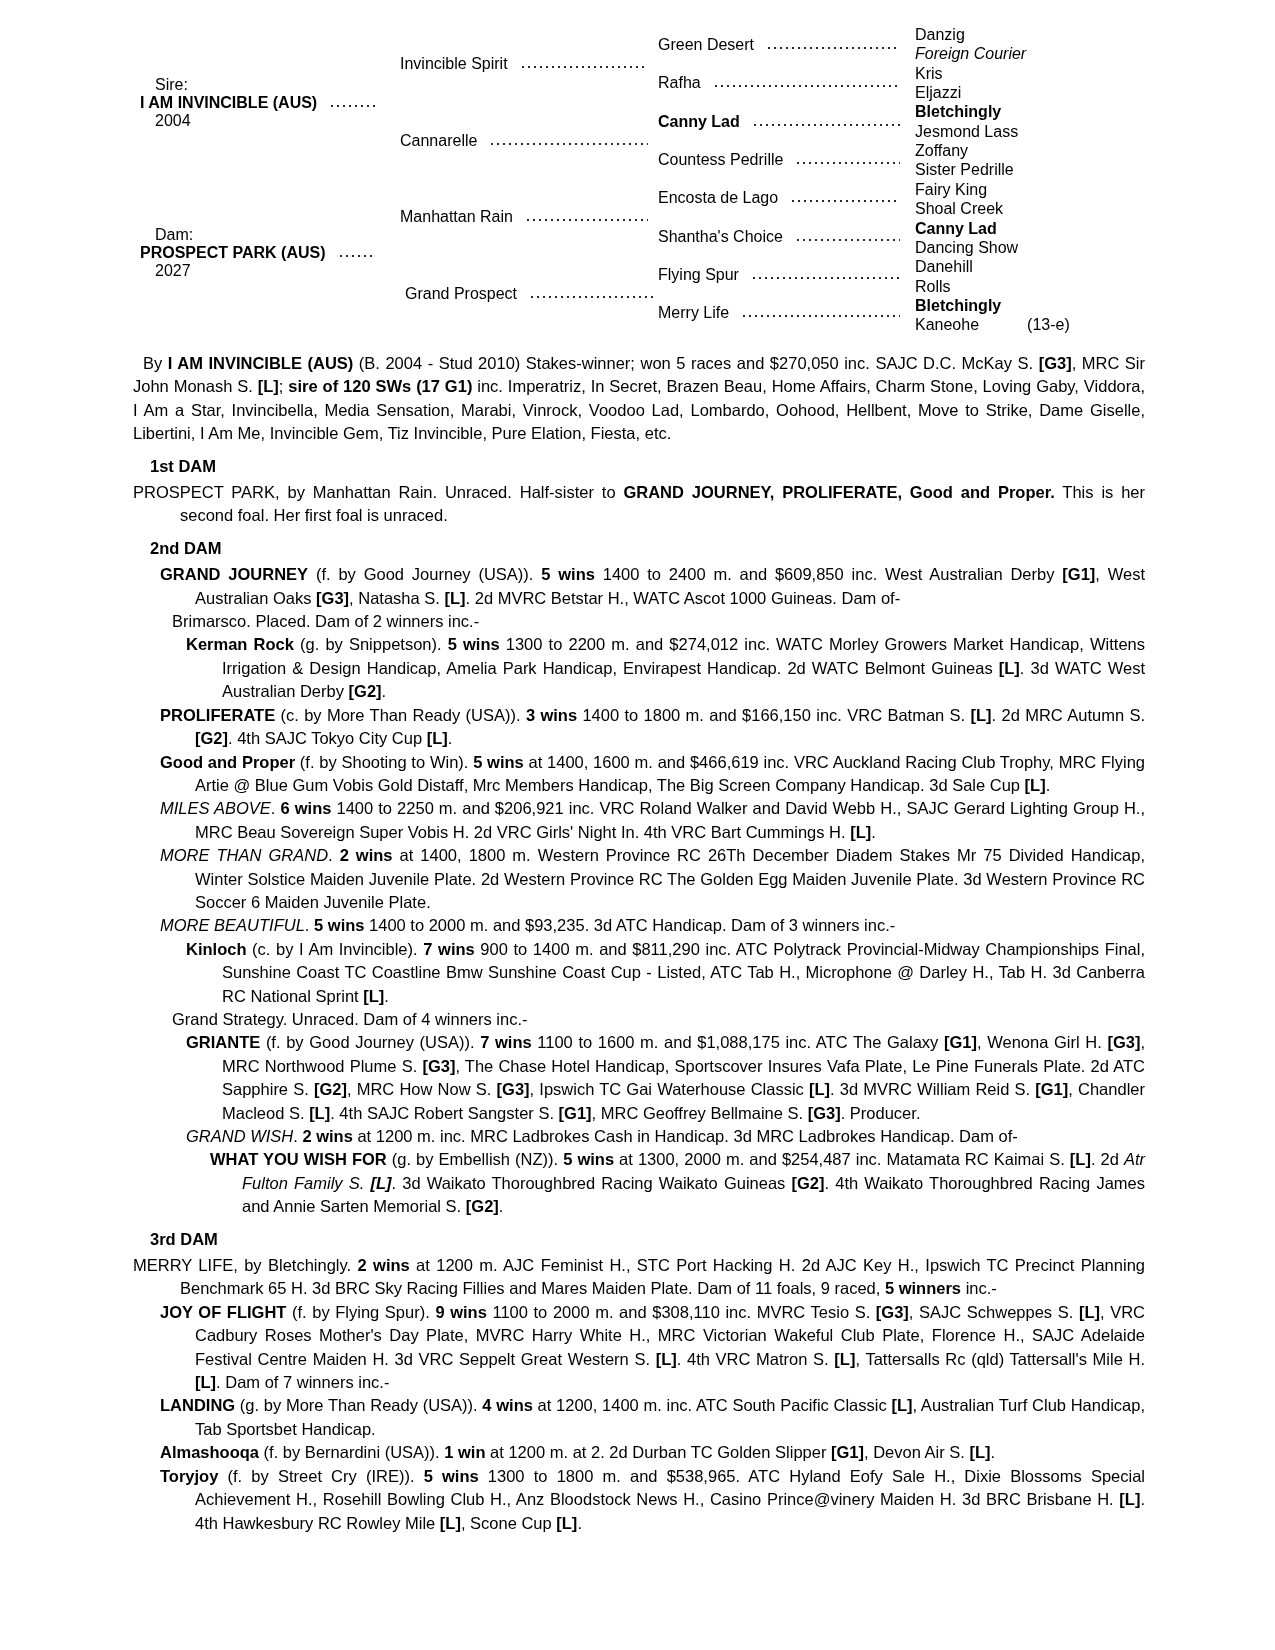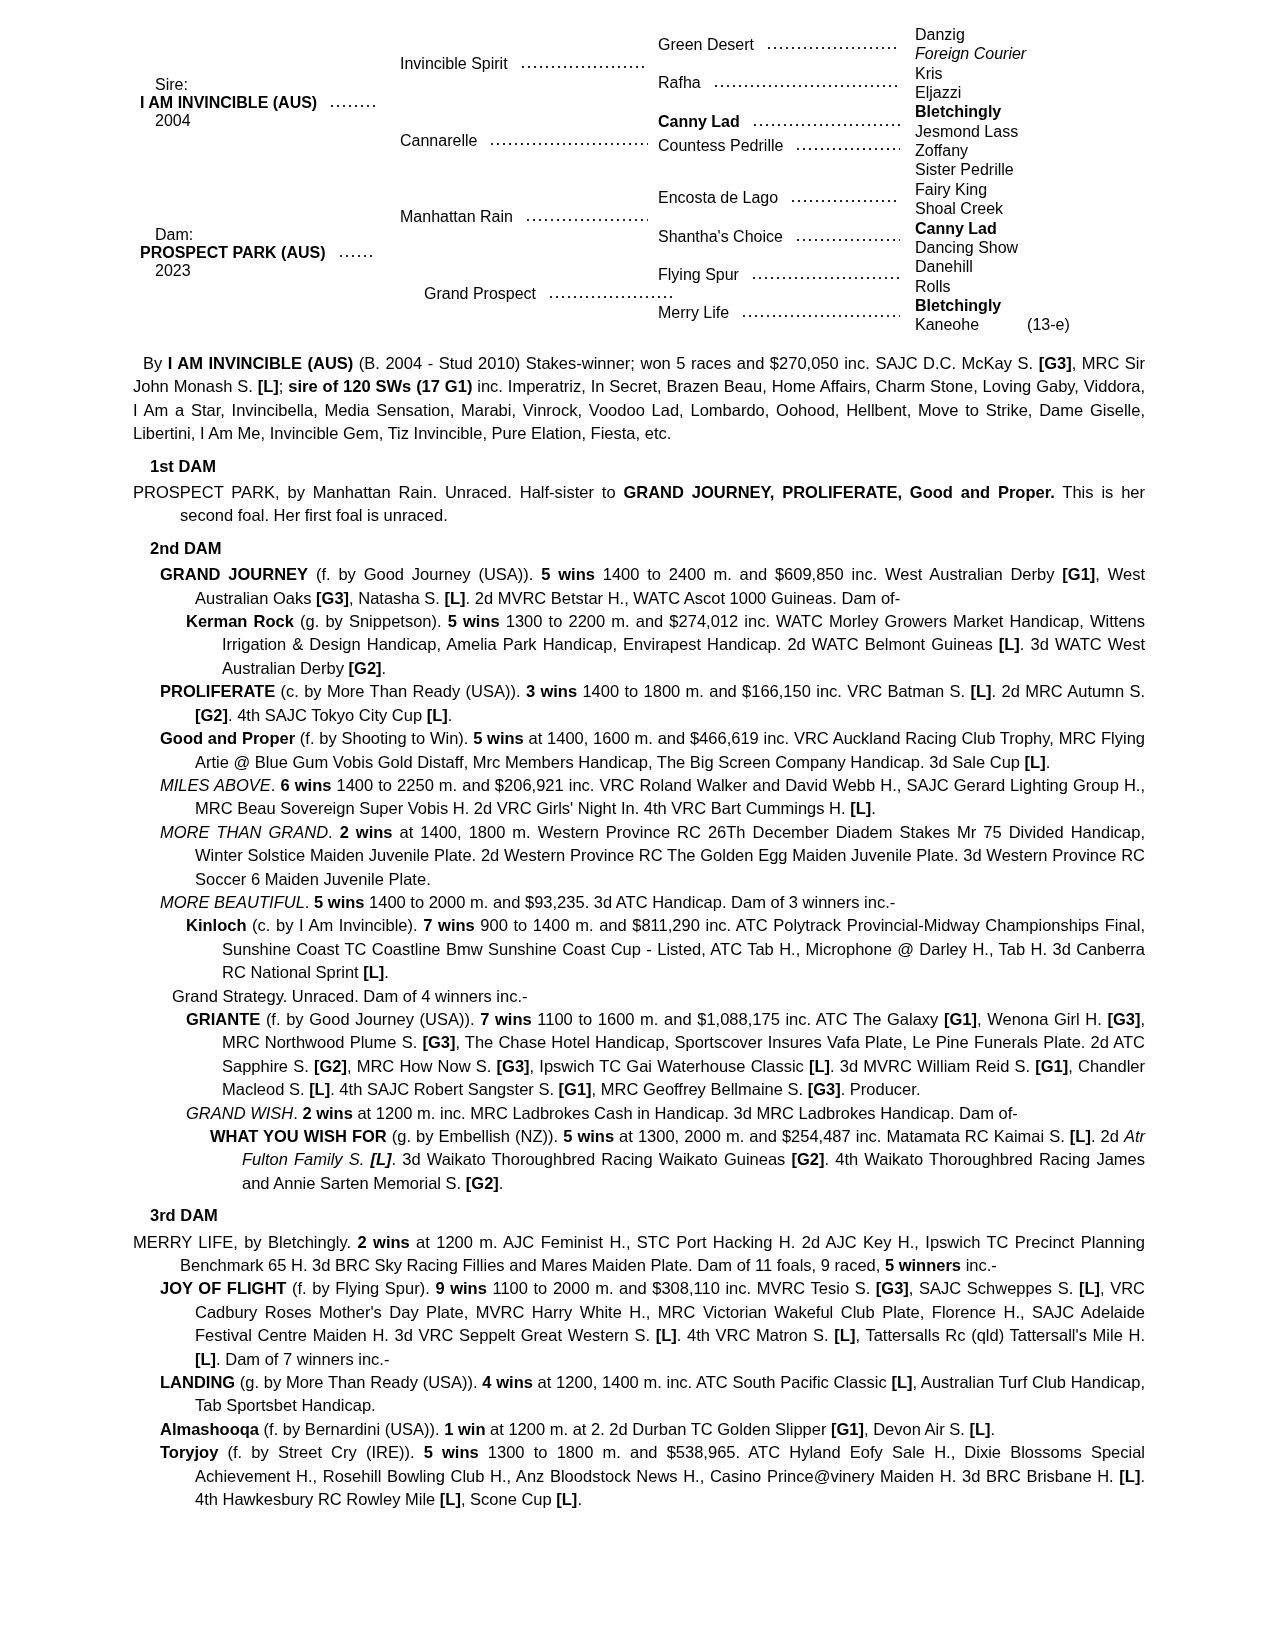--- a/index.html
+++ b/index.html
@@ -48,55 +48,55 @@
       </div>
       <div class="ped-lab">2004</div>
     </div>
 
     <div class="ped-block" style="left:140px;top:226px;">
       <div class="ped-lab">Dam:</div>
       <div class="ped-nm">
         <span>PROSPECT PARK (AUS)</span>
         <span class="leader s2"></span>
       </div>
-      <div class="ped-lab">2023</div>
+      <div class="ped-lab">2027</div>
     </div>
 
     <div id="gen2-col">
         <div class="ped-item" style="left: 400px; width: 250px; top: 54px;">
           <span>Invincible Spirit</span>
           <span class="leader"></span>
         </div>
         <div class="ped-item" style="left: 400px; width: 250px; top: 131px;">
           <span>Cannarelle</span>
           <span class="leader"></span>
         </div>
         <div class="ped-item" style="left: 400px; width: 250px; top: 207px;">
           <span>Manhattan Rain</span>
           <span class="leader"></span>
         </div>
-        <div class="ped-item" style="left: 424px; width: 250px; top: 284px;">
+        <div class="ped-item" style="left: 405px; width: 250px; top: 284px;">
           <span>Grand Prospect</span>
           <span class="leader"></span>
         </div>
       </div>
     <div id="gen3-col">
         <div class="ped-item" style="left: 658px; width: 244px; top: 35px;">
           <span>Green Desert</span>
           <span class="leader"></span>
         </div>
         <div class="ped-item" style="left: 658px; width: 244px; top: 73px; align-items: center;">
           <span>Rafha</span>
           <span class="leader"></span>
         </div>
         <div class="ped-item" style="left: 658px; width: 244px; top: 112px;">
           <span class="b">Canny Lad</span>
           <span class="leader"></span>
         </div>
-        <div class="ped-item" style="left: 658px; width: 244px; top: 136px;">
+        <div class="ped-item" style="left: 658px; width: 244px; top: 150px;">
           <span>Countess Pedrille</span>
           <span class="leader"></span>
         </div>
         <div class="ped-item" style="left: 658px; width: 244px; top: 188px;">
           <span>Encosta de Lago</span>
           <span class="leader"></span>
         </div>
         <div class="ped-item" style="left: 658px; width: 244px; top: 227px; text-align: right;">
           <span>Shantha's Choice</span>
           <span class="leader"></span>
@@ -162,20 +162,21 @@
         </div>
       </div>
   </div>
 
   <div class="textbody" id="textbody">
       <p class="p-by"><span>By </span><span class="b">I AM INVINCIBLE (AUS)</span><span> (B. 2004 - Stud 2010) Stakes-winner; won 5 races and $270,050 inc. SAJC D.C. McKay S. </span><span class="b">[G3]</span><span>, MRC Sir John Monash S. </span><span class="b">[L]</span><span>; </span><span class="b">sire of 120 SWs (17 G1)</span><span> inc. Imperatriz, In Secret, Brazen Beau, Home Affairs, Charm Stone, Loving Gaby, Viddora, I Am a Star, Invincibella, Media Sensation, Marabi, Vinrock, Voodoo Lad, Lombardo, Oohood, Hellbent, Move to Strike, Dame Giselle, Libertini, I Am Me, Invincible Gem, Tiz Invincible, Pure Elation, Fiesta, etc.</span></p>
       <div class="bh">1st DAM</div>
       <p class="p0"><span>PROSPECT PARK, by Manhattan Rain. Unraced. Half-sister to </span><span class="b">GRAND JOURNEY</span><span class="b">, </span><span class="b">PROLIFERATE</span><span class="b">, </span><span class="b">Good and Proper</span><span class="b">.</span><span> This is her second foal. Her first foal is unraced.</span></p>
       <div class="bh">2nd DAM</div>
       <p class="p1"><span class="b">GRAND JOURNEY</span><span> (f. by Good Journey (USA)). </span><span class="b">5 wins</span><span> 1400 to 2400 m. and $609,850 inc. West Australian Derby </span><span class="b">[G1]</span><span>, West Australian Oaks </span><span class="b">[G3]</span><span>, Natasha S. </span><span class="b">[L]</span><span>. 2d MVRC Betstar H., WATC Ascot 1000 Guineas. Dam of-</span></p>
+      <p class="p1b"><span>Brimarsco. Placed. Dam of 2 winners inc.-</span></p>
       <p class="p2"><span class="b">Kerman Rock</span><span> (g. by Snippetson). </span><span class="b">5 wins</span><span> 1300 to 2200 m. and $274,012 inc. WATC Morley Growers Market Handicap, Wittens Irrigation &amp; Design Handicap, Amelia Park Handicap, Envirapest Handicap. 2d WATC Belmont Guineas </span><span class="b">[L]</span><span>. 3d WATC West Australian Derby </span><span class="b">[G2]</span><span>.</span></p>
       <p class="p1"><span class="b">PROLIFERATE</span><span> (c. by More Than Ready (USA)). </span><span class="b">3 wins</span><span> 1400 to 1800 m. and $166,150 inc. VRC Batman S. </span><span class="b">[L]</span><span>. 2d MRC Autumn S. </span><span class="b">[G2]</span><span>. 4th SAJC Tokyo City Cup </span><span class="b">[L]</span><span>.</span></p>
       <p class="p1"><span class="b">Good and Proper</span><span> (f. by Shooting to Win). </span><span class="b">5 wins</span><span> at 1400, 1600 m. and $466,619 inc. VRC Auckland Racing Club Trophy, MRC Flying Artie @ Blue Gum Vobis Gold Distaff, Mrc Members Handicap, The Big Screen Company Handicap. 3d Sale Cup </span><span class="b">[L]</span><span>.</span></p>
       <p class="p1"><span class="i">MILES ABOVE</span><span>. </span><span class="b">6 wins</span><span> 1400 to 2250 m. and $206,921 inc. VRC Roland Walker and David Webb H., SAJC Gerard Lighting Group H., MRC Beau Sovereign Super Vobis H. 2d VRC Girls' Night In. 4th VRC Bart Cummings H. </span><span class="b">[L]</span><span>.</span></p>
       <p class="p1"><span class="i">MORE THAN GRAND</span><span>. </span><span class="b">2 wins</span><span> at 1400, 1800 m. Western Province RC 26Th December Diadem Stakes Mr 75 Divided Handicap, Winter Solstice Maiden Juvenile Plate. 2d Western Province RC The Golden Egg Maiden Juvenile Plate. 3d Western Province RC Soccer 6 Maiden Juvenile Plate.</span></p>
       <p class="p1"><span class="i">MORE BEAUTIFUL</span><span>. </span><span class="b">5 wins</span><span> 1400 to 2000 m. and $93,235. 3d ATC Handicap. Dam of 3 winners inc.-</span></p>
       <p class="p2"><span class="b">Kinloch</span><span> (c. by I Am Invincible). </span><span class="b">7 wins</span><span> 900 to 1400 m. and $811,290 inc. ATC Polytrack Provincial-Midway Championships Final, Sunshine Coast TC Coastline Bmw Sunshine Coast Cup - Listed, ATC Tab H., Microphone @ Darley H., Tab H. 3d Canberra RC National Sprint </span><span class="b">[L]</span><span>.</span></p>
       <p class="p1b"><span>Grand Strategy. Unraced. Dam of 4 winners inc.-</span></p>
       <p class="p2"><span class="b">GRIANTE</span><span> (f. by Good Journey (USA)). </span><span class="b">7 wins</span><span> 1100 to 1600 m. and $1,088,175 inc. ATC The Galaxy </span><span class="b">[G1]</span><span>, Wenona Girl H. </span><span class="b">[G3]</span><span>, MRC Northwood Plume S. </span><span class="b">[G3]</span><span>, The Chase Hotel Handicap, Sportscover Insures Vafa Plate, Le Pine Funerals Plate. 2d ATC Sapphire S. </span><span class="b">[G2]</span><span>, MRC How Now S. </span><span class="b">[G3]</span><span>, Ipswich TC Gai Waterhouse Classic </span><span class="b">[L]</span><span>. 3d MVRC William Reid S. </span><span class="b">[G1]</span><span>, Chandler Macleod S. </span><span class="b">[L]</span><span>. 4th SAJC Robert Sangster S. </span><span class="b">[G1]</span><span>, MRC Geoffrey Bellmaine S. </span><span class="b">[G3]</span><span>. Producer.</span></p>
       <p class="p2"><span class="i">GRAND WISH</span><span>. </span><span class="b">2 wins</span><span> at 1200 m. inc. MRC Ladbrokes Cash in Handicap. 3d MRC Ladbrokes Handicap. Dam of-</span></p>

